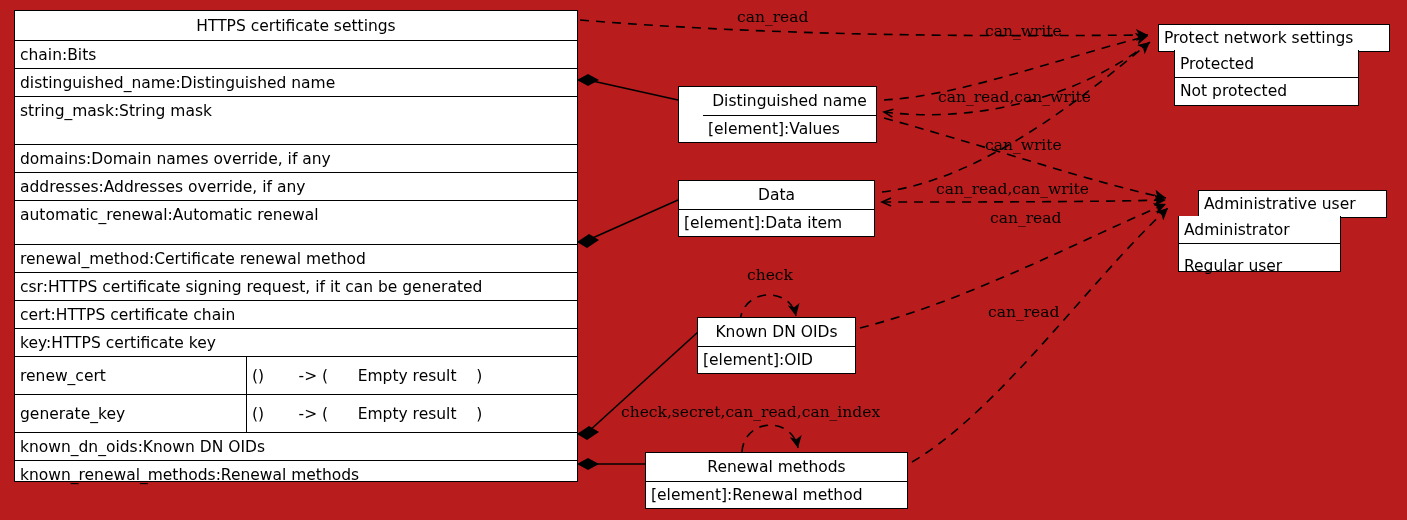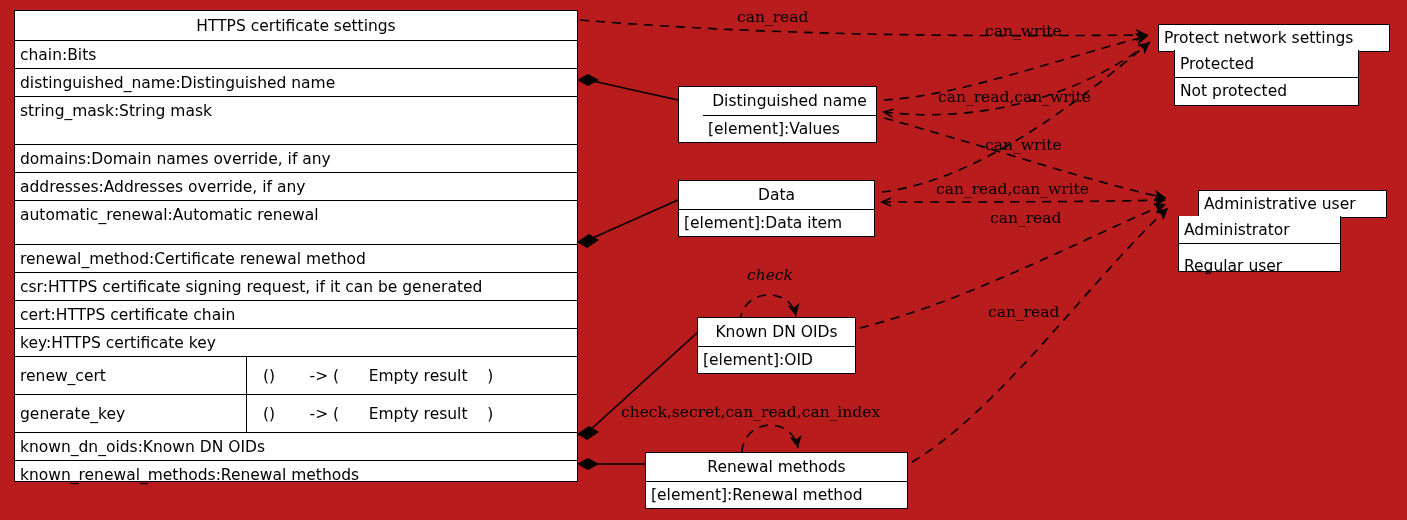--- a/index.html
+++ b/index.html
@@ -11,21 +11,21 @@
           border:1.6px solid #000;}
   .umlrow{box-sizing:border-box;border-top:1.6px solid #000;
           font-size:15.5px;color:#000;display:flex;align-items:center;
           white-space:nowrap;overflow:visible;}
   .umlrow.first{border-top:none;}
   .umlrow.center{justify-content:center;}
   .umlrow.left{justify-content:flex-start;padding-left:5px;}
   .cellname{box-sizing:border-box;display:flex;align-items:center;
             padding-left:5px;white-space:nowrap;}
   .cellsig{box-sizing:border-box;display:flex;align-items:center;
-           border-left:1.6px solid #000;padding-left:16px;white-space:pre;}
+           border-left:1.6px solid #000;padding-left:5px;white-space:pre;}
   .edgelabel{position:absolute;font-family:"DejaVu Serif", serif;
              font-size:15.5px;color:#000;white-space:nowrap;
              background:transparent;}
 </style>
 </head>
 <body>
 
 <div id="stage">
 
   <svg class="layer" viewBox="0 0 1407 520" preserveAspectRatio="none">
@@ -144,17 +144,17 @@
       <div class="umlrow left" style="height:44px;">Regular user</div>
     </div>
   </div>
 
   <div class="edgelabel" style="left:737px;top:8px;">can_read</div>
   <div class="edgelabel" style="left:985px;top:22px;">can_write</div>
   <div class="edgelabel" style="left:938px;top:88px;">can_read,can_write</div>
   <div class="edgelabel" style="left:985px;top:136px;">can_write</div>
   <div class="edgelabel" style="left:936px;top:180px;">can_read,can_write</div>
   <div class="edgelabel" style="left:990px;top:209px;">can_read</div>
-  <div class="edgelabel" style="left:747px;top:266px;font-style:italic;">check</div>
+  <div class="edgelabel" style="left:747px;top:266px;">check</div>
   <div class="edgelabel" style="left:988px;top:303px;">can_read</div>
   <div class="edgelabel" style="left:621px;top:403px;">check,secret,can_read,can_index</div>
 
 </div>
 
 </body></html>

